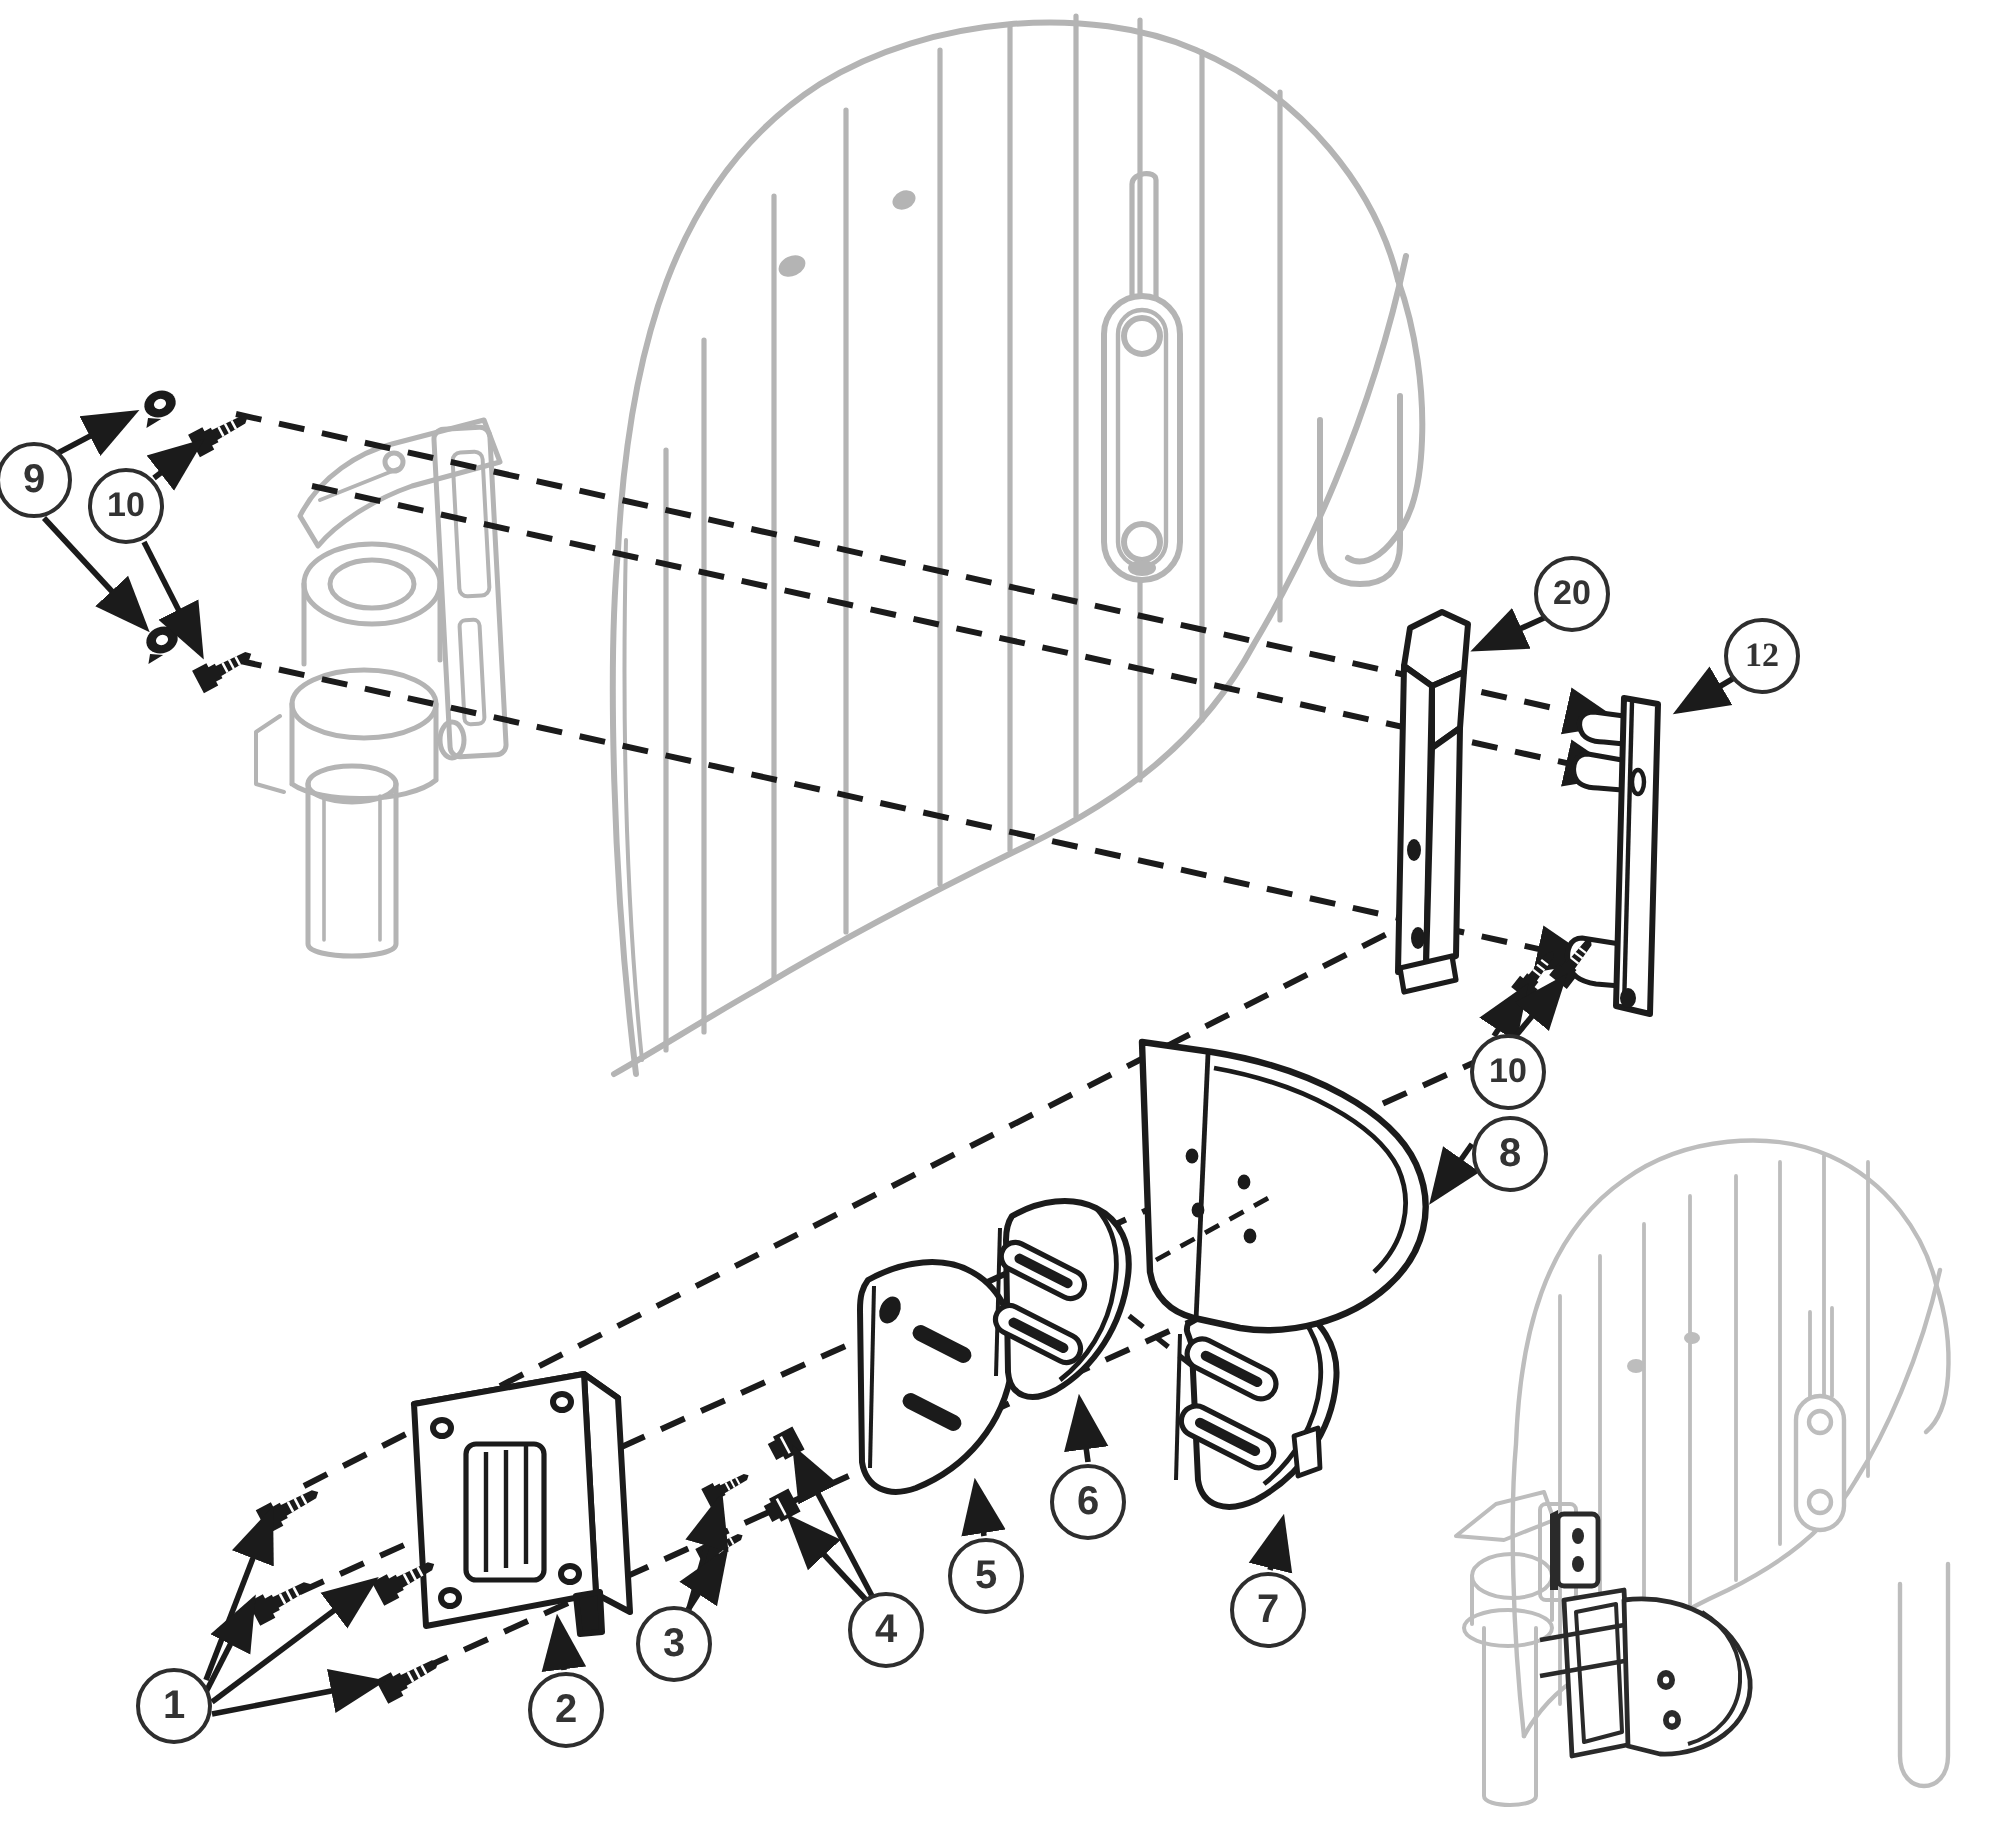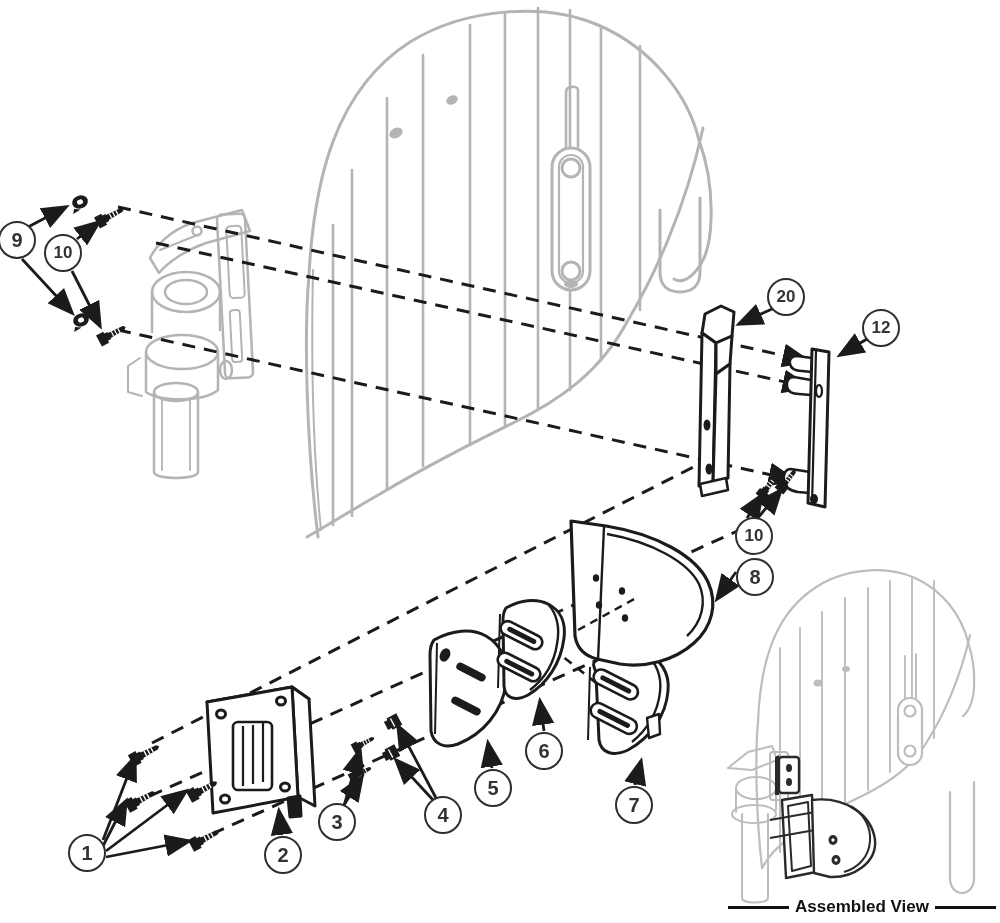--- a/index.html
+++ b/index.html
@@ -292,22 +292,17 @@
     </div>
   <div class="callout" style="left:44px;top:234px;font-size:17px;">
       <span>10</span>
     </div>
   <div class="callout" style="left:735px;top:517px;font-size:17px;">
       <span>10</span>
     </div>
   <div class="callout" style="left:767px;top:278px;font-size:17px;">
       <span>20</span>
     </div>
-  <div class="callout" style="left:862px;top:309px;font-size:17px;">
+  <div class="callout" style="left:862px;top:309px;font-size:17px;font-family:Liberation Serif, serif;">
       <span>12</span>
     </div>
 
-  <div class="caption">
-    <span class="rule"></span>
-    <span class="cap-text">Assembled View</span>
-    <span class="rule"></span>
-  </div>
 </div>
 
 </body></html>

